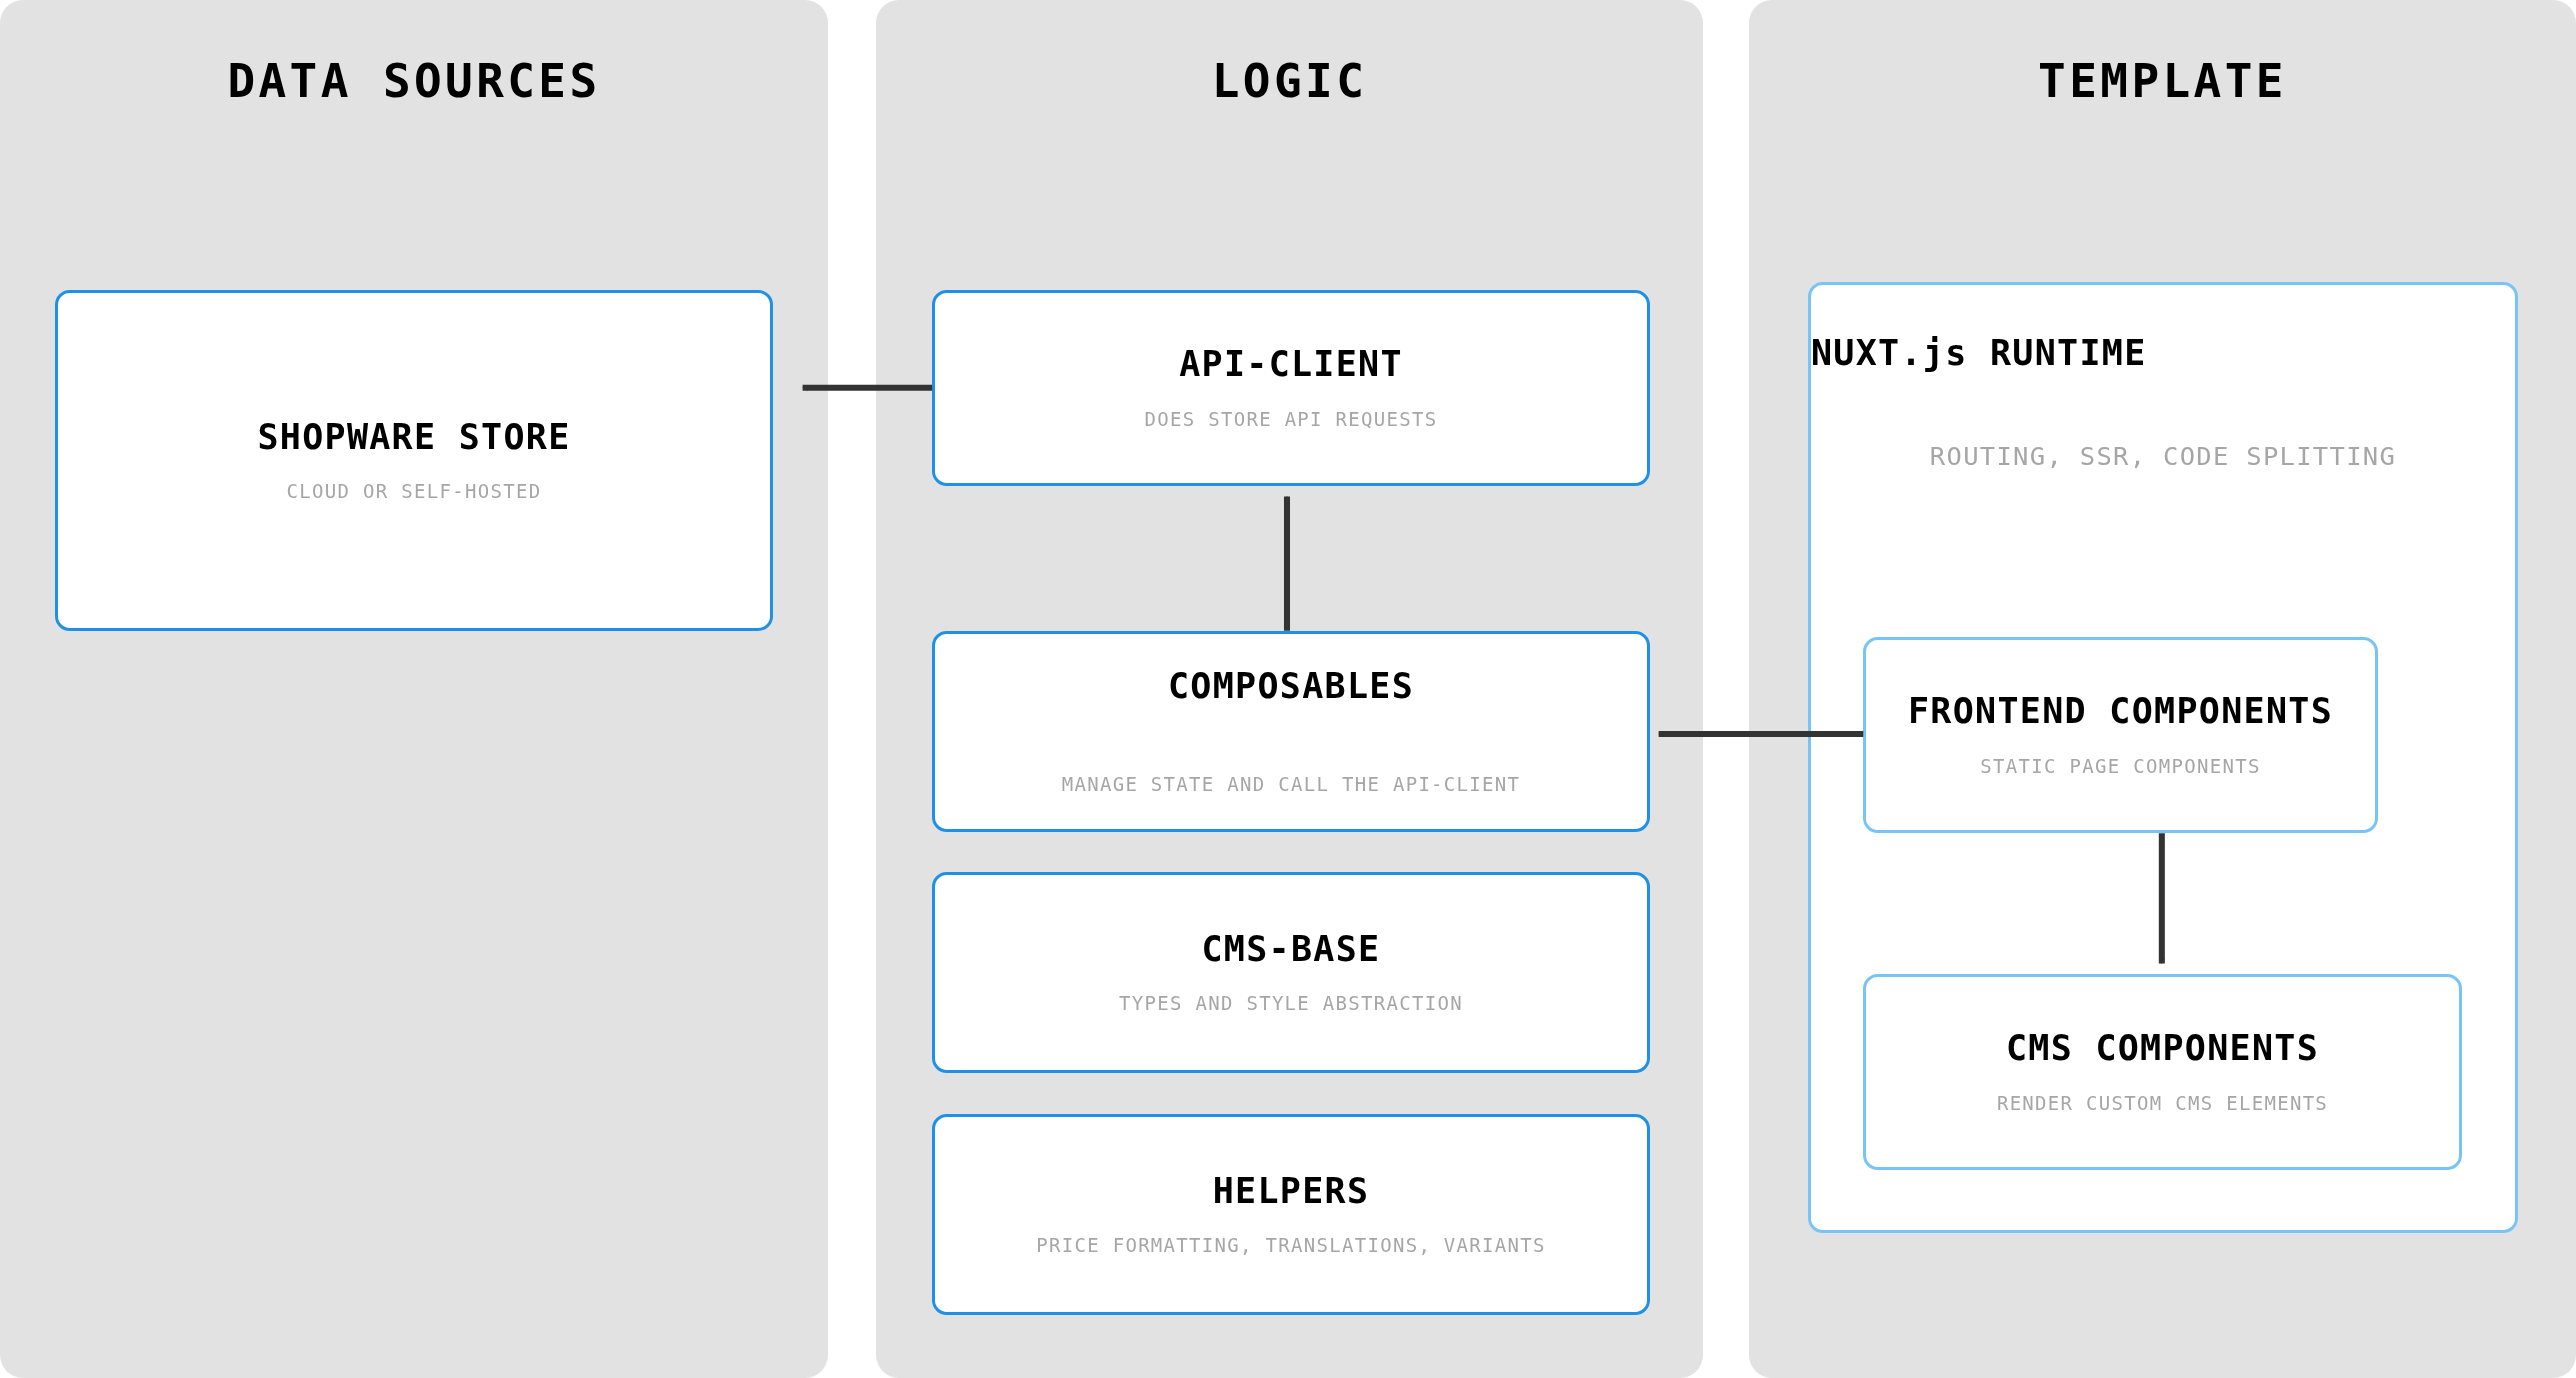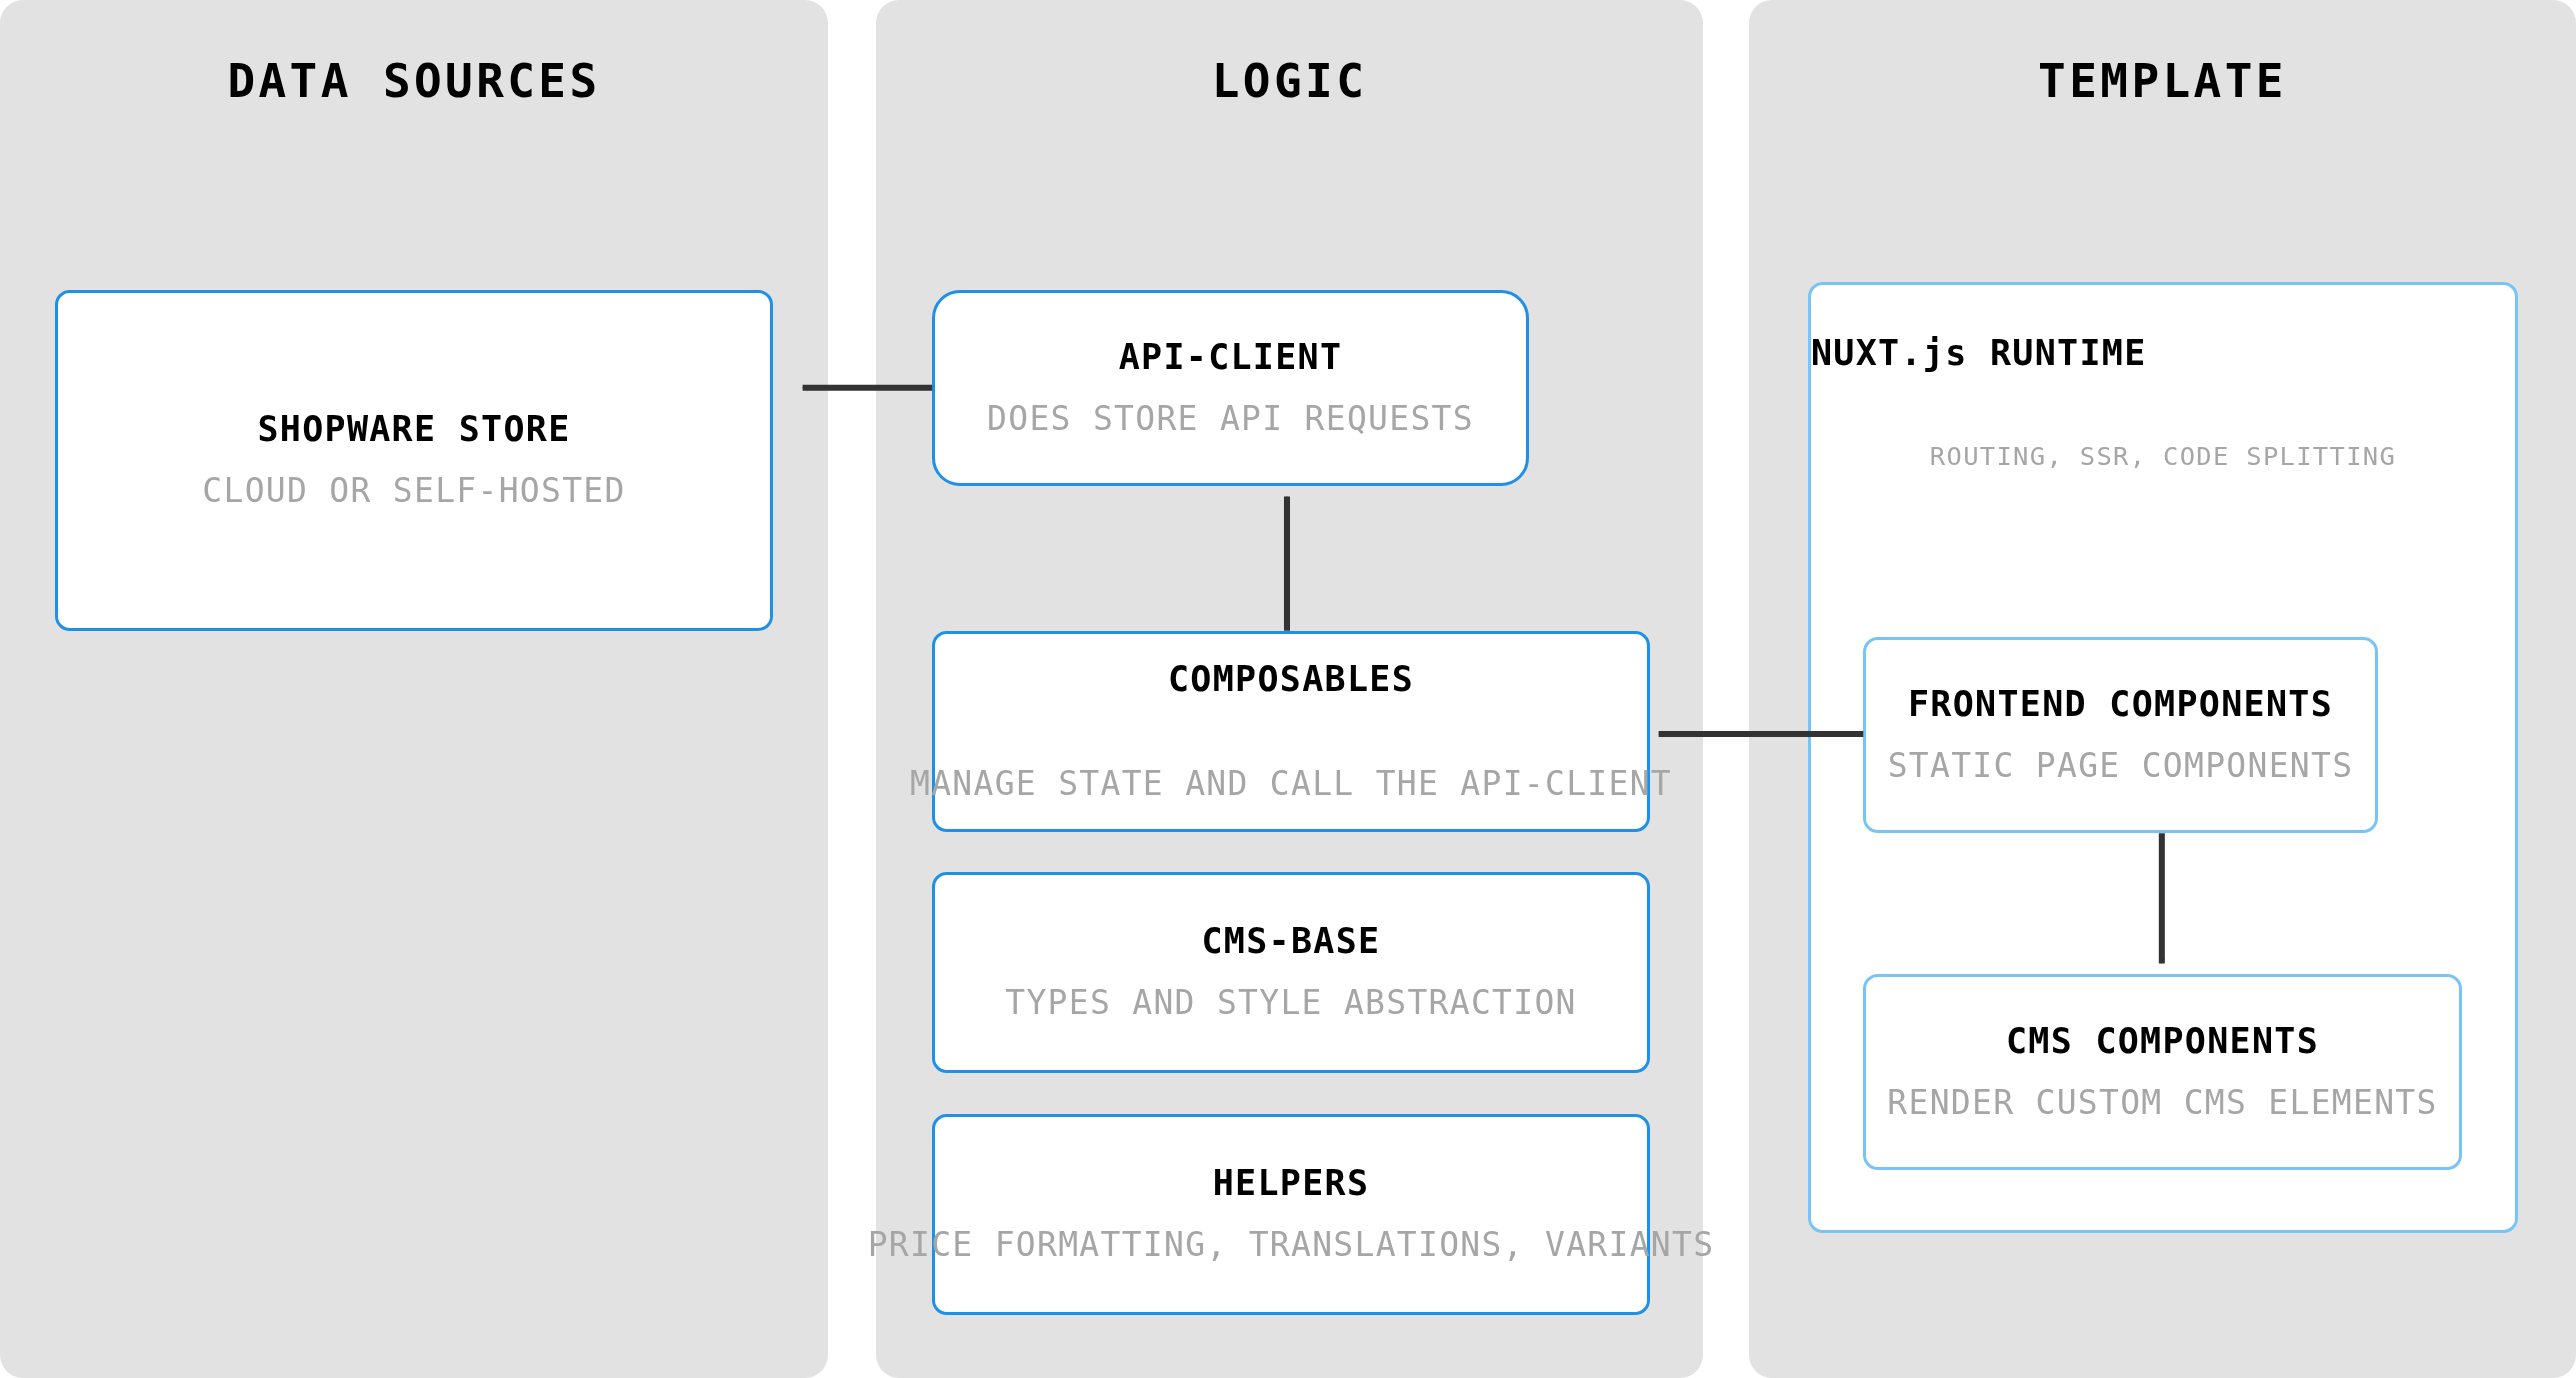--- a/index.html
+++ b/index.html
@@ -61,21 +61,21 @@
     font-weight: 700;
     color: #000000;
     letter-spacing: 1.3px;
     text-align: center;
     line-height: 1.05;
     white-space: nowrap;
     font-family: "DejaVu Sans Mono", "Liberation Mono", monospace;
   }
   .node-sub {
     margin-top: 25.5px;
-    font-size: 33px;
+    font-size: 19px;
     font-weight: 400;
     color: #a6a6a6;
     letter-spacing: 1.3px;
     text-align: center;
     line-height: 1.1;
     white-space: nowrap;
     font-family: "DejaVu Sans Mono", "Liberation Mono", monospace;
   }
 
   
@@ -114,21 +114,21 @@
     position: absolute;
     left: 0; top: 0;
     width: 2576px; height: 1378px;
     pointer-events: none;
   }
 
   
   #node-shopware-store   { left: 55px;   top: 290px;  width: 718px; height: 341px; }
   #node-cms             { left: 55px;   top: 874px; width: 718px; height: 341px; }
 
-  #node-api-client      { left: 932px; top: 290px;  width: 597px; height: 196px; border-radius: 28px; }
+  #node-api-client      { left: 932px; top: 290px;  width: 718px; height: 196px; }
   #node-composables     { left: 932px; top: 631px;  width: 718px; height: 201px; gap: 43px; }
   #node-cms-base        { left: 932px; top: 872px; width: 718px; height: 201px; }
   #node-helpers         { left: 932px; top: 1114px; width: 718px; height: 201px; }
 
   #group-nuxt-runtime   { left: 1808px; top: 282px;  width: 710px; height: 951px; }
   #node-frontend-comp   { left: 1863px; top: 637px;  width: 515px;  height: 196px; }
   #node-cms-comp        { left: 1863px; top: 974px; width: 599px;  height: 196px; }
 </style>
 </head>
 <body>

